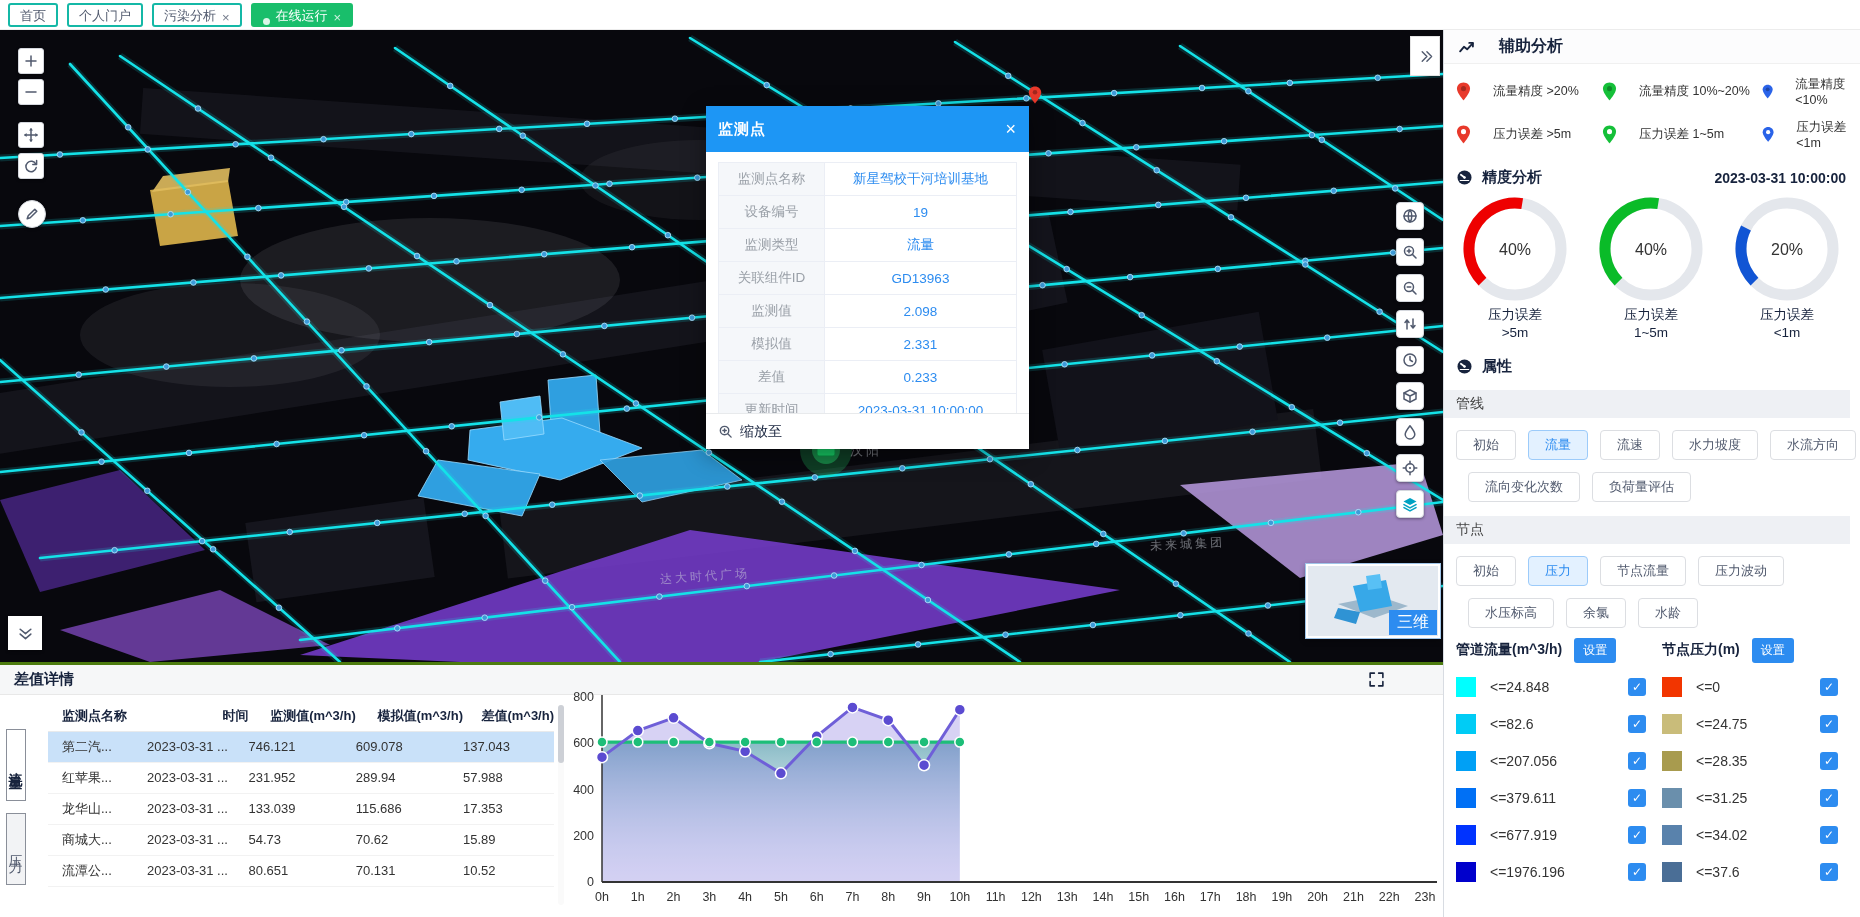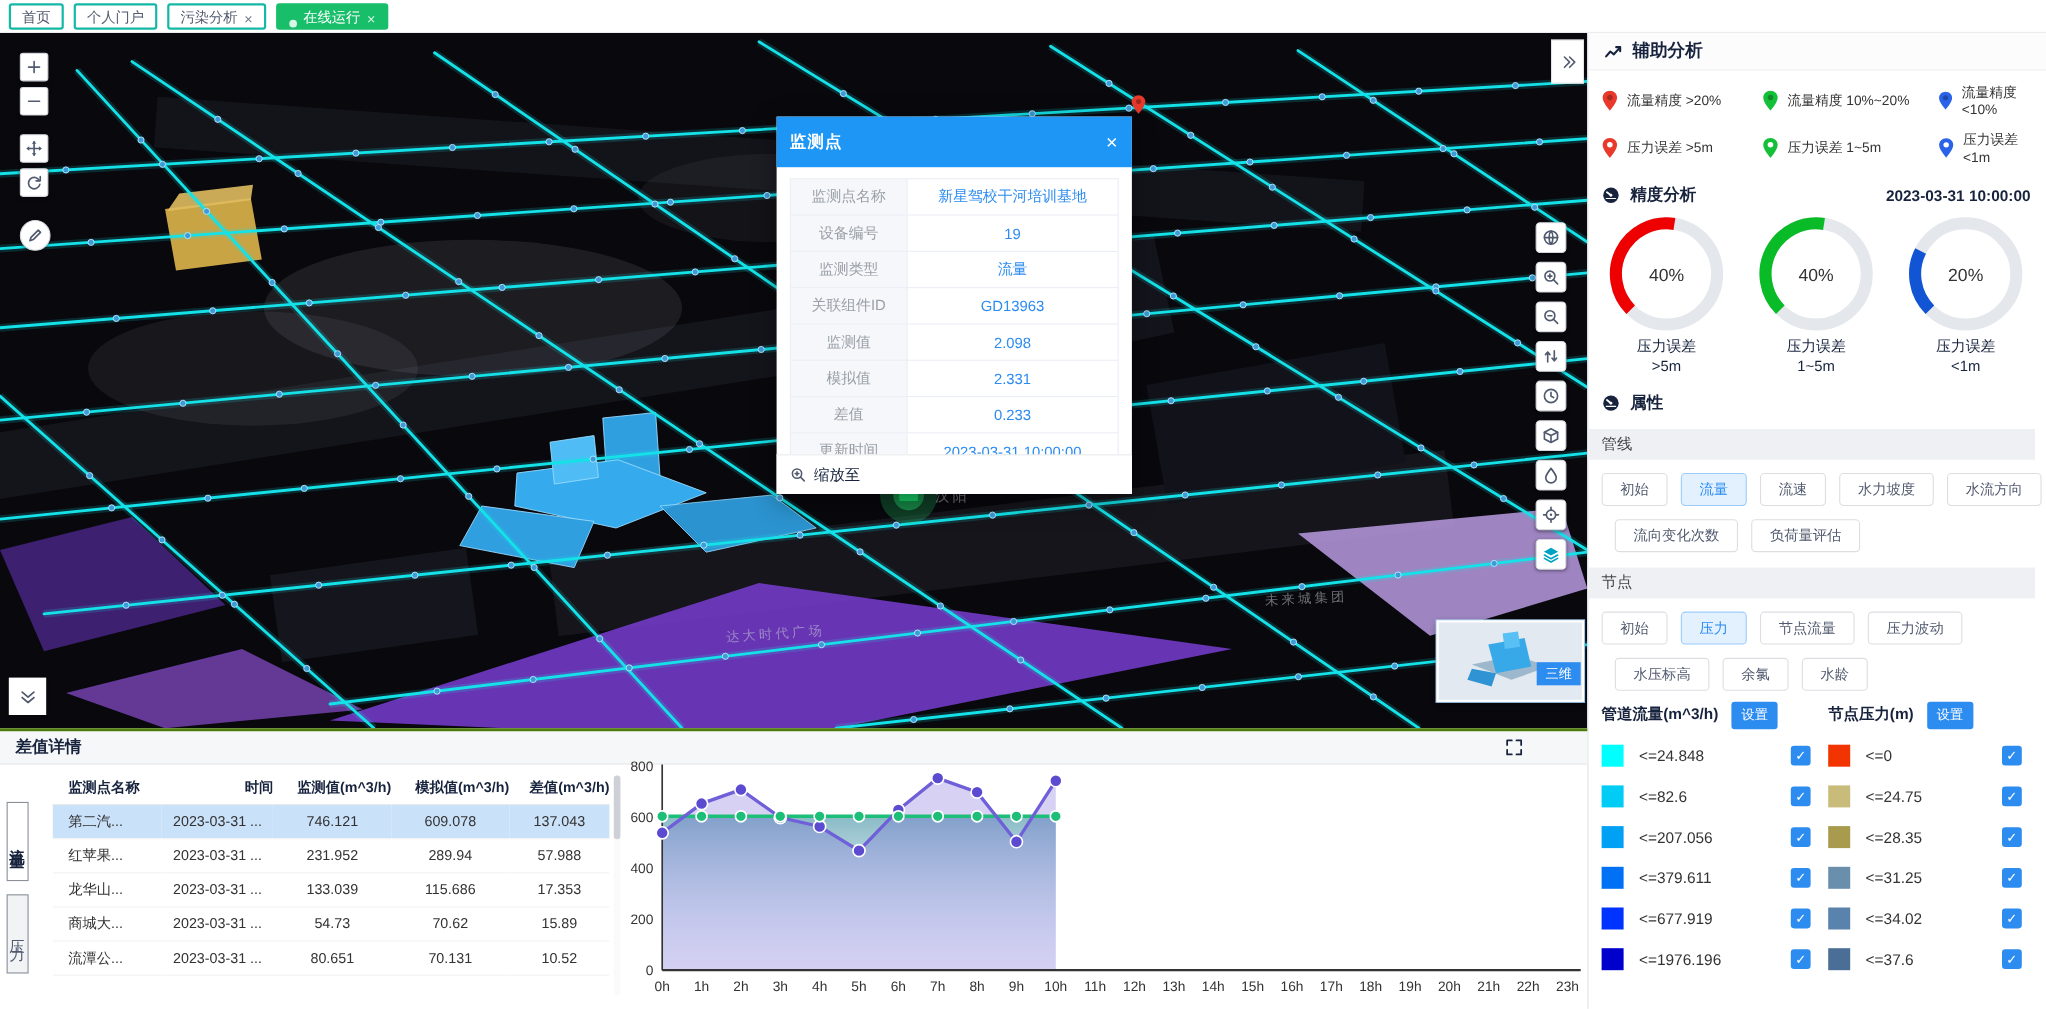--- a/index.html
+++ b/index.html
@@ -19,38 +19,38 @@
   .maplabel{position:absolute;color:#cfd4dc;opacity:.5;font-size:12px;letter-spacing:3px;white-space:nowrap;pointer-events:none}
   .ltool{position:absolute;left:18px;top:18px;display:flex;flex-direction:column;gap:5px;z-index:6}
   .sqbtn{width:26px;height:26px;background:#fff;border:1px solid #d4d7dd;border-radius:3px;display:flex;align-items:center;justify-content:center;color:#444;box-shadow:0 1px 3px rgba(0,0,0,.4);cursor:pointer}
   .ltool .sqbtn:nth-child(3){margin-top:12px}
   .ltool .sqbtn:nth-child(5){margin-top:16px;border-radius:50%;width:28px;height:28px}
   .rtool{position:absolute;left:1396px;top:172px;display:flex;flex-direction:column;gap:8px;z-index:6}
   .rtool .sqbtn{width:28px;height:28px;border-radius:4px}
   .expandbtn{position:absolute;left:1410px;top:6px;width:30px;height:40px;background:#fff;border:1px solid #e4e4e4;display:flex;align-items:center;justify-content:center;z-index:6;cursor:pointer}
   .collapsebtn{position:absolute;left:8px;top:586px;width:34px;height:34px;background:#fff;display:flex;align-items:center;justify-content:center;z-index:6;box-shadow:0 1px 3px rgba(0,0,0,.35);cursor:pointer}
   .minimap{position:absolute;left:1306px;top:534px;width:134px;height:74px;background:#dfe7ef;border:2px solid #fff;box-shadow:0 0 0 1px #9fc4e8,0 2px 6px rgba(0,0,0,.45);z-index:6}
-  .mini3d{position:absolute;right:1px;bottom:13px;background:#2d8cf0;color:#fff;font-size:12px;padding:2px 8px;cursor:pointer}
+  .mini3d{position:absolute;right:1px;bottom:1px;background:#2d8cf0;color:#fff;font-size:16px;padding:2px 8px;cursor:pointer}
 
   
   .dialog{position:absolute;left:706px;top:76px;width:323px;background:#fff;box-shadow:0 6px 22px rgba(0,0,0,.4);z-index:10}
   .dialog .hd{height:46px;background:#1d96f5;color:#fff;display:flex;align-items:center;padding:0 12px;font-size:15px;font-weight:bold;letter-spacing:1px}
   .dialog .hd .close{margin-left:auto;font-size:18px;font-weight:normal;cursor:pointer;line-height:1}
   .dialog .bd{height:261px;overflow:hidden;padding:10px 12px 0}
   table.kv{width:100%;border-collapse:collapse;font-size:13.5px}
   .kv td{border:1px solid #EBEEF5;height:33px;text-align:center}
   .kv td.k{width:106px;background:#F5F7FA;color:#9aa0a8}
   .kv td.v{color:#2D8CF0}
   .dialog .ft{height:36px;border-top:1px solid #e8eaec;display:flex;align-items:center;gap:7px;padding:0 12px;font-size:14px;color:#17233d;background:#fff;cursor:pointer}
 
   
   .panel{position:absolute;left:1443px;top:30px;width:417px;height:887px;background:#fff;border-left:1px solid #d8dce2;overflow:hidden;z-index:20}
-  .phead{height:34px;display:flex;align-items:center;gap:9px;padding:0 14px;font-size:16px;font-weight:bold;color:#17233d;border-bottom:1px solid #f0f0f0;background:#fcfcfd}
+  .phead{height:34px;display:flex;align-items:center;gap:24px;padding:0 14px;font-size:16px;font-weight:bold;color:#17233d;border-bottom:1px solid #f0f0f0;background:#fcfcfd}
   .pinlegend{display:grid;grid-template-columns:146px 160px 1fr;row-gap:12px;padding:12px 0 4px 12px;font-size:12.5px;color:#333}
-  .pinitem{display:flex;align-items:center;gap:8px}
+  .pinitem{display:flex;align-items:center;gap:22px}
   .sectrow{display:flex;align-items:center;gap:9px;padding:0 14px 0 12px;font-size:15px;font-weight:bold;color:#17233d;margin-top:14px}
   .sectrow .time{margin-left:auto;font-size:14px}
   .gauges{display:flex;justify-content:space-between;padding:8px 6px 0 4px}
   .gauge{width:134px;text-align:center;font-size:13.5px;color:#17233d;line-height:1.35}
   .groupbar{height:28px;background:#eef0f4;display:flex;align-items:center;padding:0 12px;font-size:14px;color:#444;margin:14px 10px 0 0}
   .btnrow{display:flex;gap:12px;padding:12px 0 0 12px;flex-wrap:nowrap}
   .btnrow.indent{padding-left:24px}
   .pbtn{height:30px;padding:0 16px;border:1px solid #dcdee2;border-radius:4px;background:#fff;font-size:13px;color:#515a6e;display:flex;align-items:center;cursor:pointer;white-space:nowrap}
   .pbtn.active{background:#e3f1ff;border-color:#9ccbfa;color:#2d8cf0}
   .legendcols{display:flex;padding:10px 6px 0 12px}
@@ -66,21 +66,21 @@
   
   .bottom{position:absolute;left:0;top:662px;width:1443px;height:255px;background:#fff;border-top:3px solid #4d7c0f;z-index:20}
   .bhead{height:30px;background:#f6f7f8;border-bottom:1px solid #e8e8e8;display:flex;align-items:center;padding:0 14px;font-size:15px;font-weight:bold;color:#17233d}
   .bhead .fs{margin-left:auto;margin-right:44px;cursor:pointer}
   .btabs{position:absolute;left:6px;top:64px;width:34px}
   .btab{height:72px;display:flex;align-items:center;justify-content:center;writing-mode:vertical-rl;text-orientation:upright;font-size:14px;color:#515a6e;background:#f2f3f5;border:1px solid #8a8f99;letter-spacing:5px;margin-bottom:12px;cursor:pointer}
   .btab.active{background:#fff;color:#17233d;font-weight:bold}
   .btable{position:absolute;left:48px;top:36px;width:506px}
   .btable table{width:100%;border-collapse:collapse;font-size:13px}
   .btable th{height:30px;font-weight:bold;color:#17233d;border-bottom:1px solid #e8eaec;text-align:right;white-space:nowrap}
-  .btable td{height:31px;color:#333;text-align:center;border-bottom:1px solid #f2f2f2;white-space:nowrap}
+  .btable td{height:31px;color:#333;border-bottom:1px solid #f2f2f2;white-space:nowrap}
   .btable th:first-child,.btable td:first-child{text-align:left;padding-left:14px}
   .btable tr.sel{background:#c9e1f9}
   .vscroll{position:absolute;left:558px;top:40px;width:6px;height:200px;background:#fafafa;border-radius:3px}
   .vscroll .thumb{width:6px;height:58px;background:#cdd0d6;border-radius:3px}
   .chart{position:absolute;left:562px;top:22px;width:881px;height:230px}
 </style>
 </head>
 <body>
 
 <div class="topbar" id="topbar">

